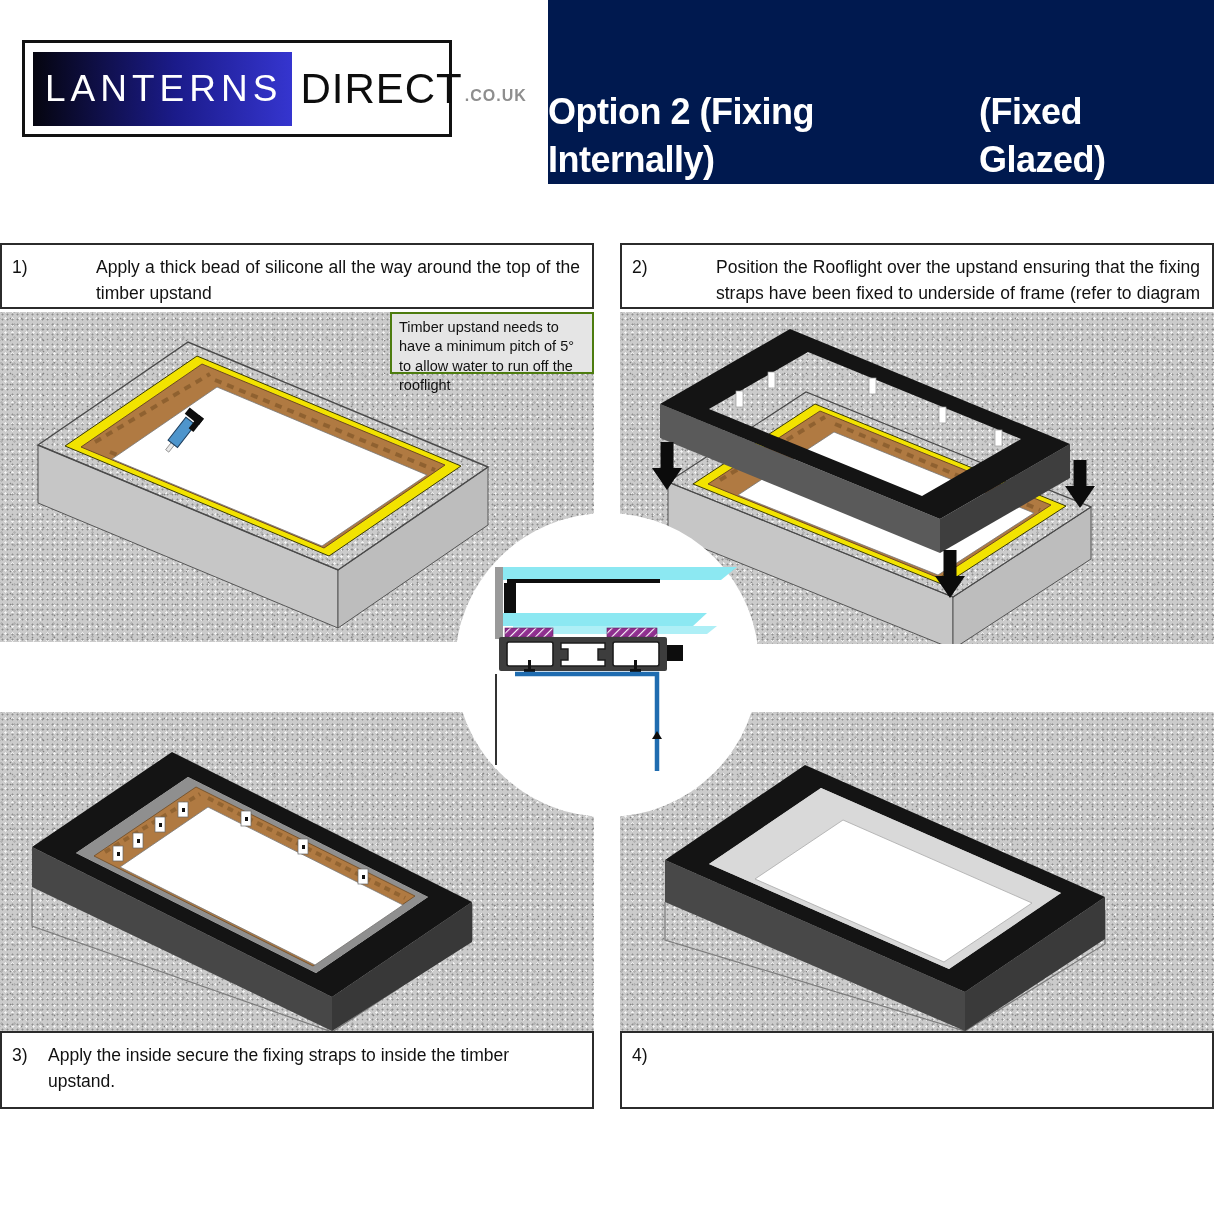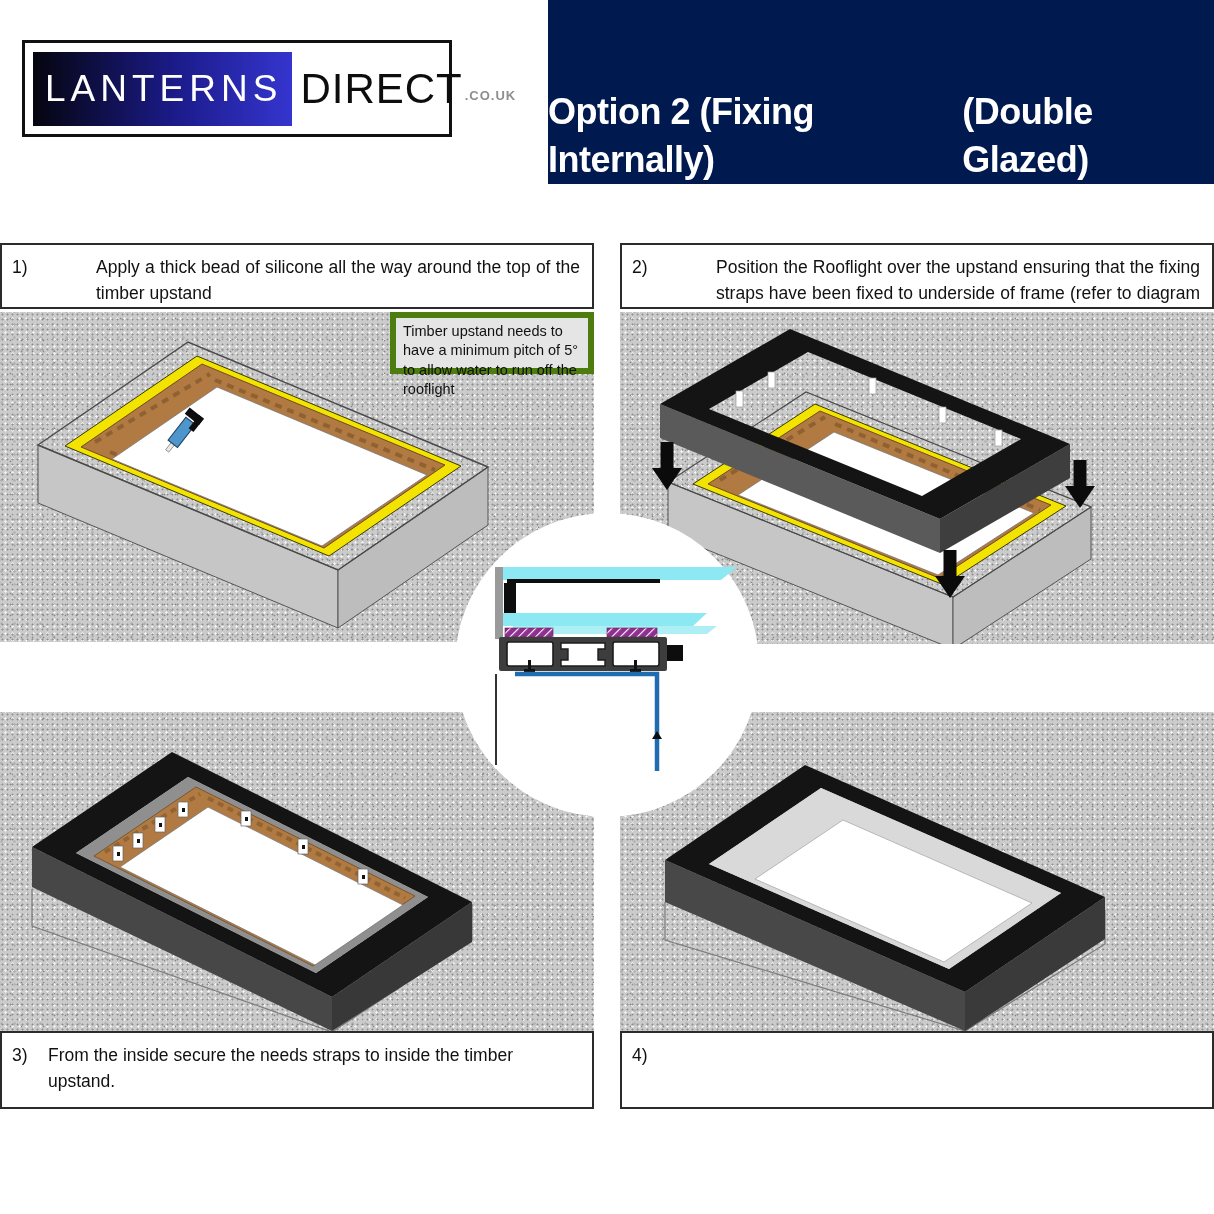--- a/index.html
+++ b/index.html
@@ -6,21 +6,21 @@
   .page{position:relative;width:1214px;height:1214px;background:#fff;overflow:hidden;
         font-family:"Liberation Sans",sans-serif;color:#1a1a1a;}
 
   
   .logo{position:absolute;left:22px;top:40px;width:430px;height:97px;border:3px solid #111;
         background:#fff;display:flex;align-items:center;box-sizing:border-box;padding:0 10px 0 8px;}
   .logo-blue{background:linear-gradient(90deg,#05050f 0%,#1b1b8a 55%,#3535cf 100%);
              height:74px;display:flex;align-items:center;padding:0 10px 0 12px;}
   .logo-blue span{color:#fff;font-size:37px;font-weight:400;letter-spacing:5px;line-height:1;}
   .logo-direct{font-size:42px;font-weight:400;color:#0d0d0d;letter-spacing:1px;margin-left:8px;line-height:1;}
-  .logo-tld{font-size:13px;font-weight:700;color:#8e8e8e;margin-left:2px;align-self:center;
+  .logo-tld{font-size:16px;font-weight:700;color:#8e8e8e;margin-left:2px;align-self:center;
             position:relative;top:7px;letter-spacing:1px;}
 
   
   .banner{position:absolute;left:548px;top:0;width:678px;height:184px;background:#00194f;
           display:flex;justify-content:center;align-items:flex-end;
           padding-right:14px;box-sizing:border-box;}
   .banner div{color:#fff;font-size:36px;font-weight:600;line-height:48px;letter-spacing:-0.5px;}
 
   
   .caption{position:absolute;background:#fff;border:2px solid #2b2b2b;box-sizing:border-box;
@@ -43,21 +43,21 @@
     background-size:5px 5px,7px 7px,11px 11px,13px 13px;
     background-position:0 0,2px 3px,5px 1px,8px 6px;}
   .d1{left:0;top:312px;width:594px;height:330px;}
   .d2{left:620px;top:312px;width:594px;height:332px;}
   .d3{left:0;top:712px;width:594px;height:319px;}
   .d4{left:620px;top:712px;width:594px;height:319px;}
   .speckle svg{position:absolute;left:0;top:0;}
 
   
   .callout{position:absolute;left:390px;top:312px;width:204px;height:62px;background:#e5e5e5;
-           border:6px solid #4d7c0f;box-sizing:border-box;padding:4px 7px;font-size:14.5px;
+           border:2px solid #4d7c0f;box-sizing:border-box;padding:4px 7px;font-size:14.5px;
            line-height:1.33;color:#111;z-index:5;}
 
   
   .circle{position:absolute;left:455px;top:513px;width:304px;height:304px;border-radius:50%;
           background:#fff;z-index:4;}
 </style>
 </head>
 <body>
 
 <div class="page">
@@ -65,34 +65,34 @@
   <div class="logo">
     <div class="logo-blue">
       <span>LANTERNS</span>
     </div>
     <span class="logo-direct">DIRECT</span>
     <span class="logo-tld">.CO.UK</span>
   </div>
 
   <div class="banner">
     <div>Option 2 (Fixing Internally)</div>
-    <div>(Double Glazed)</div>
+    <div>(Fixed Glazed)</div>
   </div>
 
   <div class="caption cap1 just">
     <span class="num">1)</span>
     <span class="txt">Apply a thick bead of silicone all the way around the top of the timber upstand</span>
   </div>
   <div class="caption cap2 just">
     <span class="num">2)</span>
     <span class="txt">Position the Rooflight over the upstand ensuring that the fixing straps have been fixed to underside of frame (refer to diagram centre).</span>
   </div>
   <div class="caption cap3">
     <span class="num">3)</span>
-    <span class="txt">From the inside secure the needs straps to inside the timber upstand.</span>
+    <span class="txt">Apply the inside secure the fixing straps to inside the timber upstand.</span>
   </div>
   <div class="caption cap4">
     <span class="num">4)</span>
   </div>
 
   <div class="callout">
     <span>Timber upstand needs to have a minimum pitch of 5° to allow water to run off the rooflight</span>
   </div>
 
   <div class="speckle d1">

